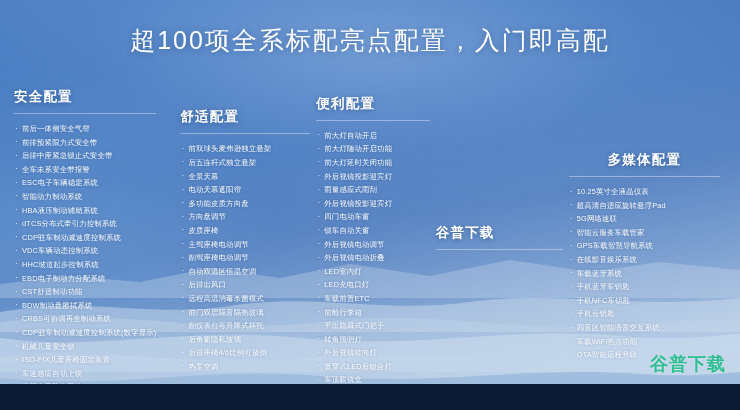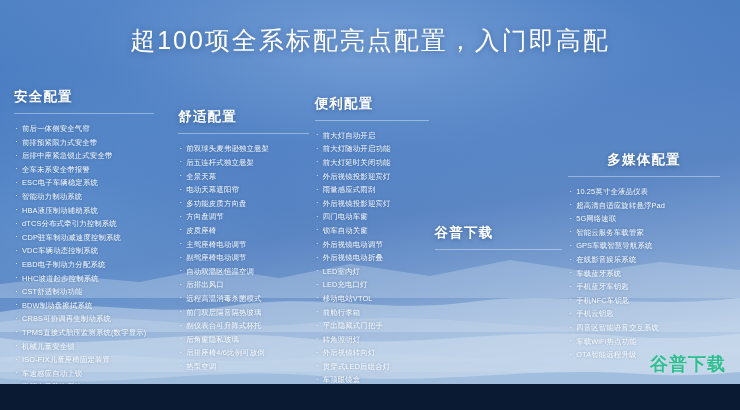--- a/index.html
+++ b/index.html
@@ -188,26 +188,26 @@
         <li>前后一体侧安全气帘</li>
         <li>前排预紧限力式安全带</li>
         <li>后排中座紧急锁止式安全带</li>
         <li>全车未系安全带报警</li>
         <li>ESC电子车辆稳定系统</li>
         <li>智能动力制动系统</li>
         <li>HBA液压制动辅助系统</li>
         <li>dTCS分布式牵引力控制系统</li>
         <li>CDP驻车制动减速度控制系统</li>
         <li>VDC车辆动态控制系统</li>
+        <li>HHC坡道起步控制系统</li>
         <li>EBD电子制动力分配系统</li>
-        <li>HHC坡道起步控制系统</li>
         <li>CST舒适制动功能</li>
         <li>BDW制动盘擦拭系统</li>
         <li>CRBS可协调再生制动系统</li>
-        <li>TPMS直接式胎压监测系统(数字显示)</li>
+        <li>CDP驻车制动减速度控制系统(数字显示)</li>
         <li>机械儿童安全锁</li>
         <li>ISO-FIX儿童座椅固定装置</li>
         <li>车速感应自动上锁</li>
         <li>零等电子防盗系统</li>
       </ul>
     </div>
 
     <div class="col col-1">
       <span class="col-title">舒适配置</span>
       <ul class="items">
@@ -239,21 +239,21 @@
         <li>前大灯延时关闭功能</li>
         <li>外后视镜投影迎宾灯</li>
         <li>雨量感应式雨刮</li>
         <li>外后视镜投影迎宾灯</li>
         <li>四门电动车窗</li>
         <li>锁车自动关窗</li>
         <li>外后视镜电动调节</li>
         <li>外后视镜电动折叠</li>
         <li>LED室内灯</li>
         <li>LED充电口灯</li>
-        <li>移动电站VTOL</li>
+        <li>车载前置ETC</li>
         <li>前舱行李箱</li>
         <li>平出隐藏式门把手</li>
         <li>转角照明灯</li>
         <li>外后视镜转向灯</li>
         <li>贯穿式LED后组合灯</li>
         <li>车顶眼镜盒</li>
       </ul>
     </div>
 
     <div class="col col-3">

